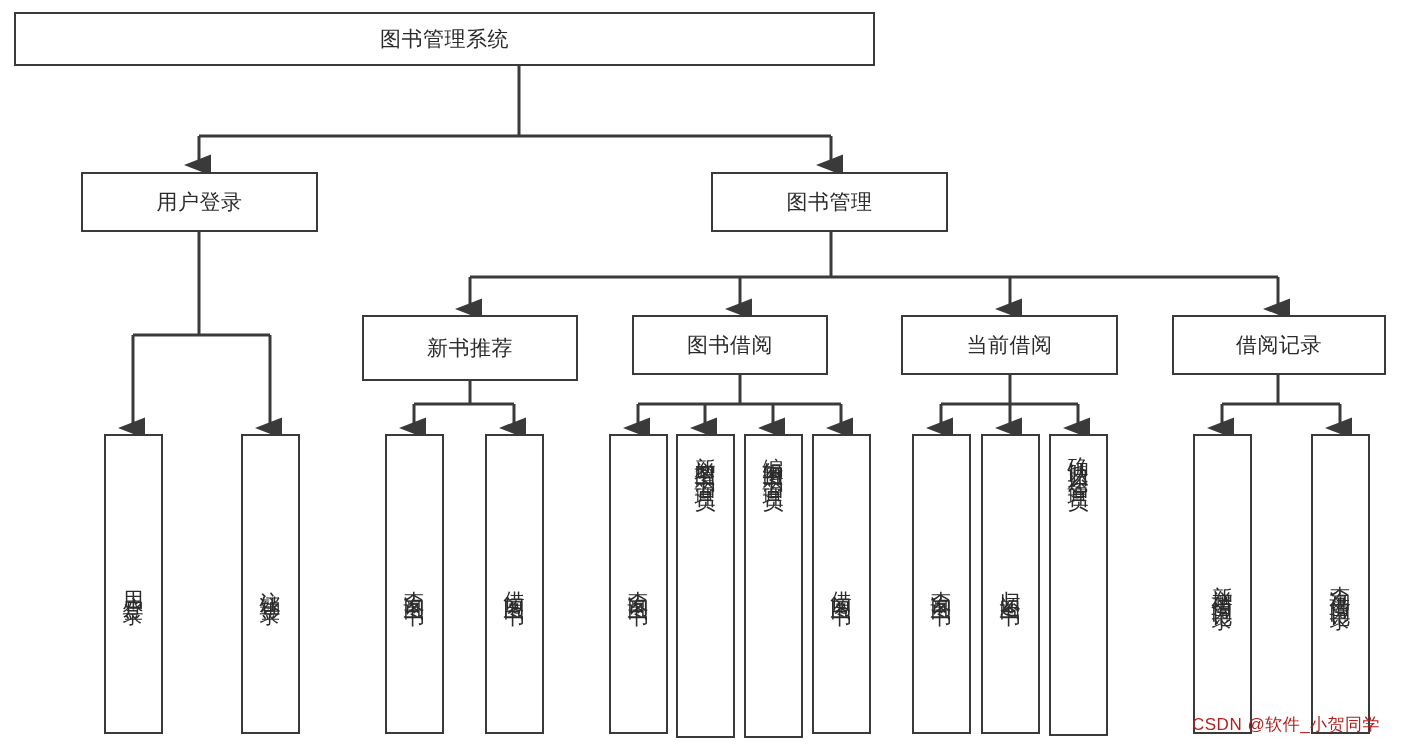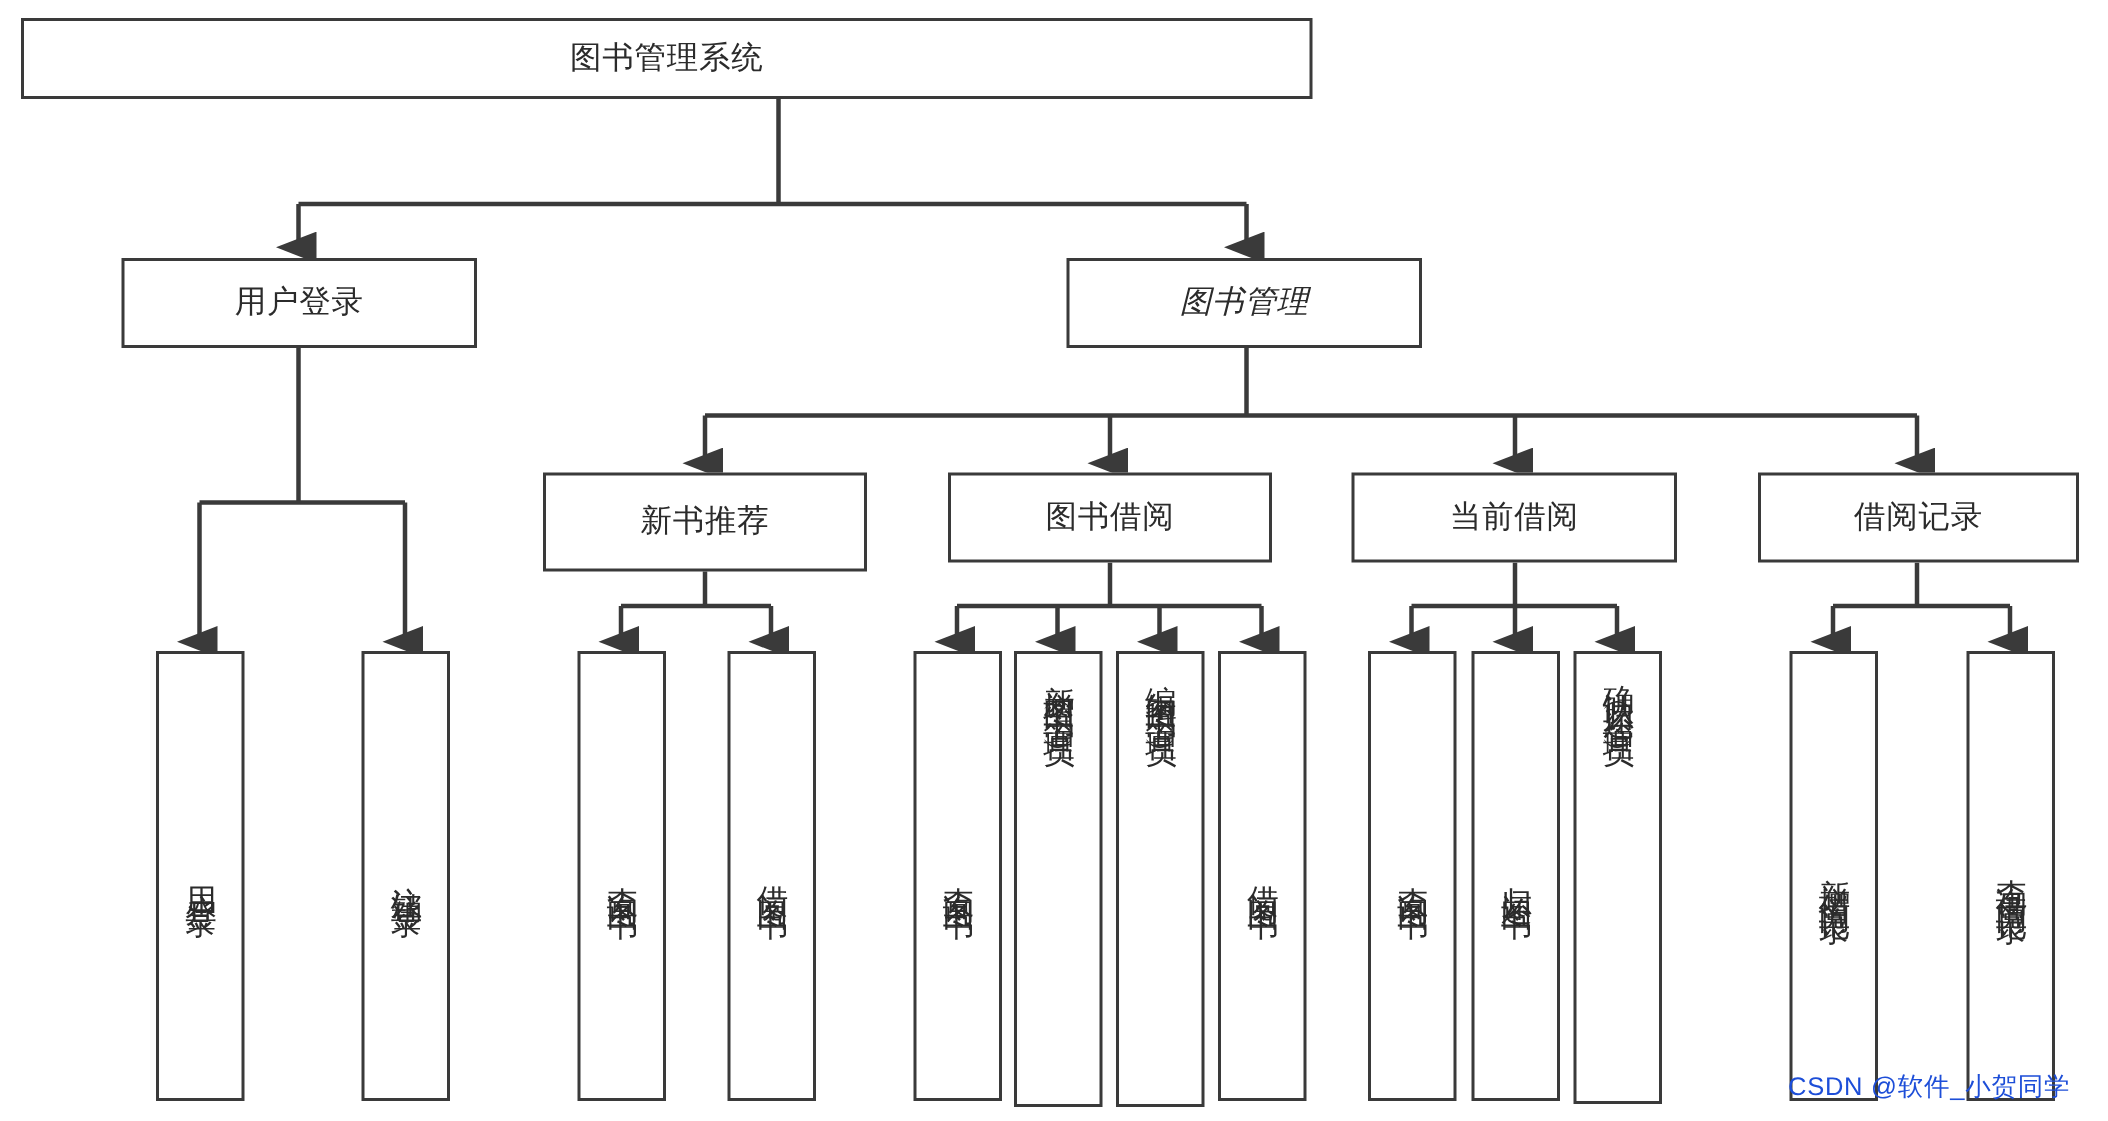--- a/index.html
+++ b/index.html
@@ -66,21 +66,21 @@
     top: 0;
     width: 1405px;
     height: 747px;
     pointer-events: none;
   }
   #watermark {
     position: absolute;
     left: 1192px;
     top: 713px;
     font-size: 17px;
-    color: #1d4ed8;
+    color: #b91c1c;
     white-space: nowrap;
     letter-spacing: 0.5px;
   }
 </style>
 </head>
 <body>
 
 <div id="diagram-root">
 
   <svg id="connectors" viewBox="0 0 1405 747" width="1405" height="747" xmlns="http://www.w3.org/2000/svg">
@@ -134,29 +134,29 @@
   </svg>
 
   <div class="node-box" style="left:14px; top:12px; width:861px; height:54px;">
     <span class="node-label-h">图书管理系统</span>
   </div>
 
   <div class="node-box" style="left:81px; top:172px; width:237px; height:60px;">
     <span class="node-label-h">用户登录</span>
   </div>
 
-  <div class="node-box" style="left:711px; top:172px; width:237px; height:60px;font-style:italic;">
+  <div class="node-box" style="left:711px; top:172px; width:237px; height:60px;">
     <span class="node-label-h">图书管理</span>
   </div>
 
   <div class="node-box" style="left:362px; top:315px; width:216px; height:66px;">
     <span class="node-label-h">新书推荐</span>
   </div>
 
-  <div class="node-box" style="left:632px; top:315px; width:216px; height:60px;">
+  <div class="node-box" style="left:632px; top:315px; width:196px; height:60px;">
     <span class="node-label-h">图书借阅</span>
   </div>
 
   <div class="node-box" style="left:901px; top:315px; width:217px; height:60px;text-align:center;">
     <span class="node-label-h">当前借阅</span>
   </div>
 
   <div class="node-box" style="left:1172px; top:315px; width:214px; height:60px;align-items:center;">
     <span class="node-label-h">借阅记录</span>
   </div>

